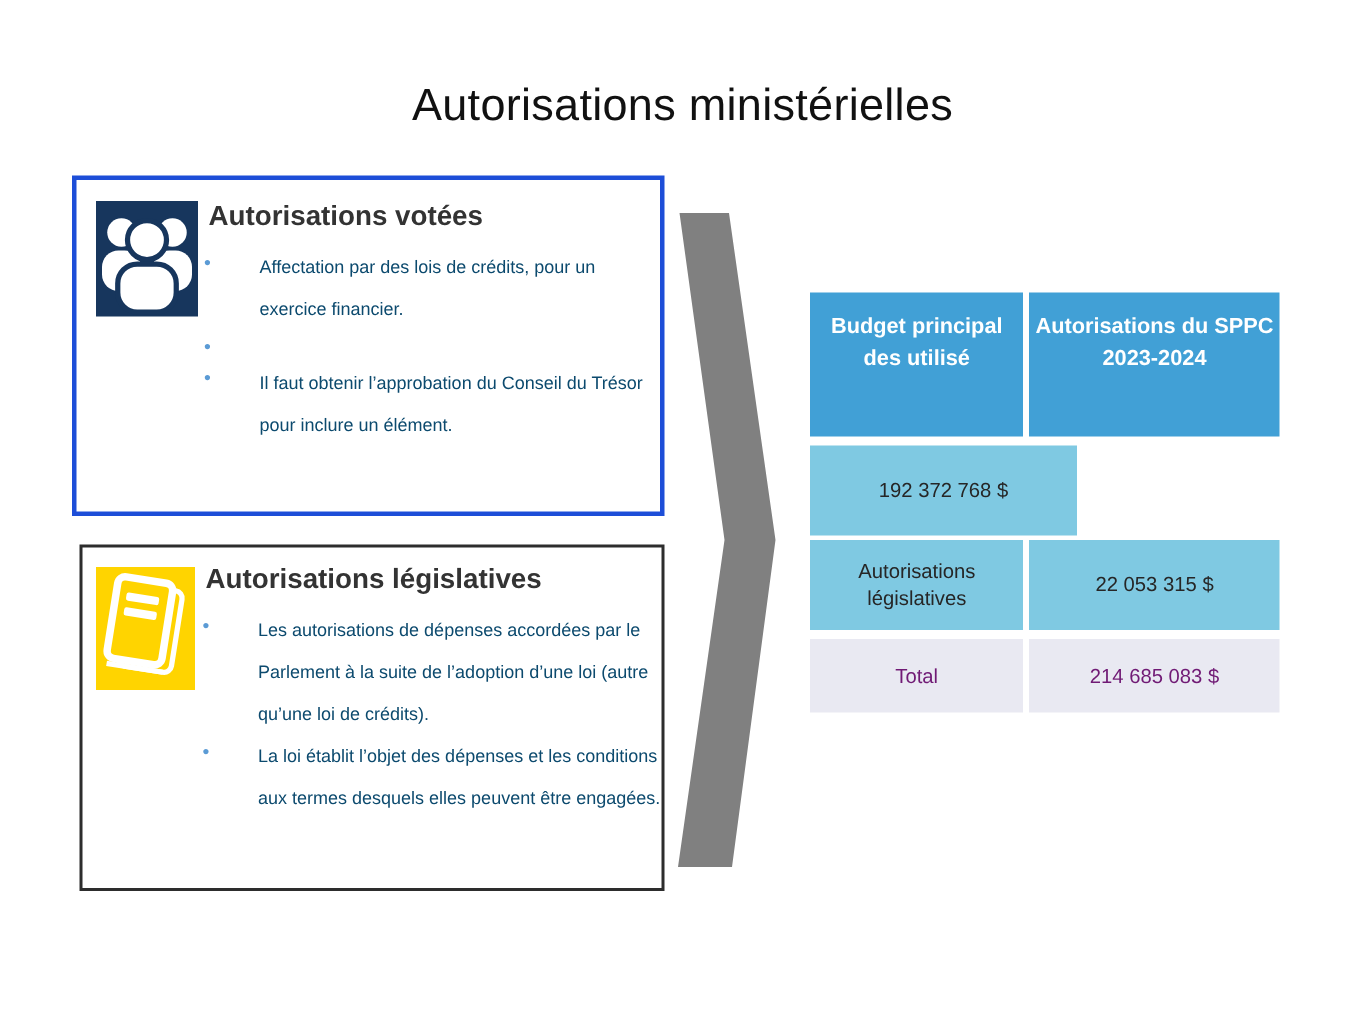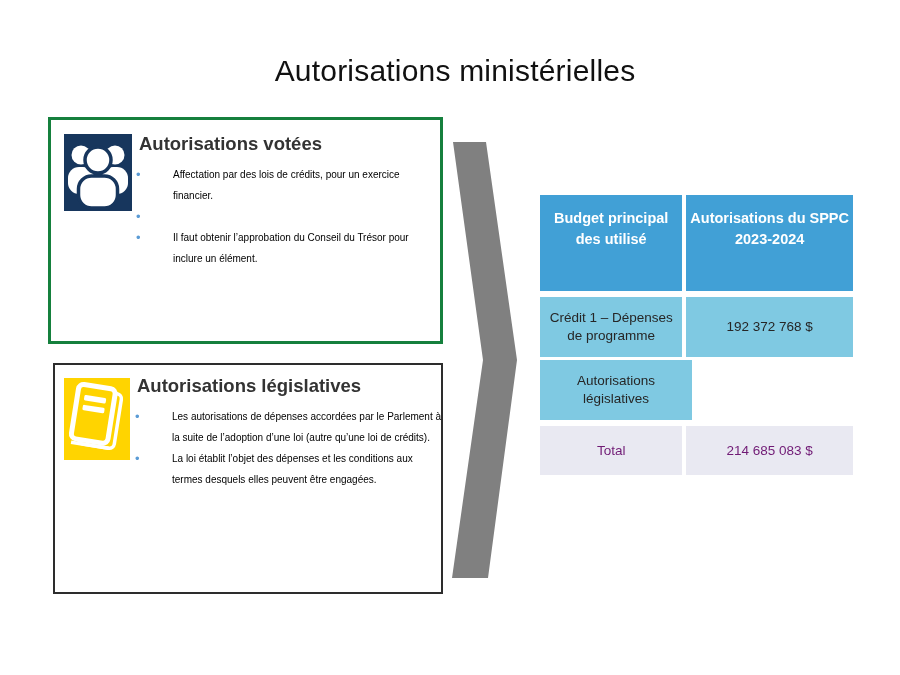--- a/index.html
+++ b/index.html
@@ -9,42 +9,42 @@
   }
 
   
   .page-title {
     position:absolute; top:54px; left:0; width:910px; text-align:center;
     font-size:30px; color:#111111; letter-spacing:0.2px;
   }
 
   
   .info-box { position:absolute; background:#ffffff; box-sizing:border-box; }
-  .box-votees  { left:48px; top:117px; width:395px; height:227px; border:3px solid #15803d; }
+  .box-votees  { left:48px; top:117px; width:395px; height:227px; border:3px solid #1d4ed8; }
   .box-leg     { left:53px; top:363px; width:390px; height:231px; border:2px solid #2d2d2d; }
 
   .box-icon { position:absolute; display:block; }
   .icon-people { left:13px; top:14px; width:68px; height:77px; background:#17365D; }
   .icon-book   { left:9px;  top:13px; width:66px; height:82px; background:#FFD400; }
 
   .box-title {
     position:absolute; font-size:18.5px; font-weight:bold; color:#333333;
   }
   .box-votees .box-title { left:88px; top:13px; }
   .box-leg    .box-title { left:82px; top:10px; }
 
   .bullets { position:absolute; }
   .box-votees .bullets { left:82px; top:44px; width:306px; }
   .box-leg    .bullets { left:77px; top:41px; width:310px; }
   .bullet { display:flex; align-items:flex-start; }
   .bullet-marker {
     flex:none; width:37px; color:#5B9BD5; font-size:13px; line-height:21px; padding-left:3px;
   }
   .bullet-text {
-    flex:1; color:#000000; font-size:10px; line-height:21px;
+    flex:1; color:#0c4a6e; font-size:12px; line-height:28px;
   }
 
   
   .chevron { position:absolute; left:448px; top:138px; }
 
   
   .budget-table { position:absolute; left:540px; top:195px; width:313px; }
   .t-row { display:flex; }
   .t-cell { box-sizing:border-box; }
   .t-col1 { width:152px; margin-right:4px; }
@@ -133,25 +133,25 @@
     </svg>
   </span>
 
   <div class="budget-table">
     <div class="t-row t-head">
       <div class="t-cell t-col1">Budget principal des utilisé</div>
       <div class="t-cell t-col2">Autorisations du SPPC
 2023-2024</div>
     </div>
     <div class="t-row t-body">
-      <div class="t-cell t-col1">Crédit 1 – Dépenses de programme</div>
       <div class="t-cell t-col2">192 372 768 $</div>
     </div>
     <div class="t-row t-body last-body">
       <div class="t-cell t-col1">Autorisations législatives</div>
+      <div class="t-cell t-col2">22 053 315 $</div>
     </div>
     <div class="t-row t-total">
       <div class="t-cell t-col1">Total</div>
       <div class="t-cell t-col2">214 685 083 $</div>
     </div>
   </div>
 
 </div>
 
 </body></html>

